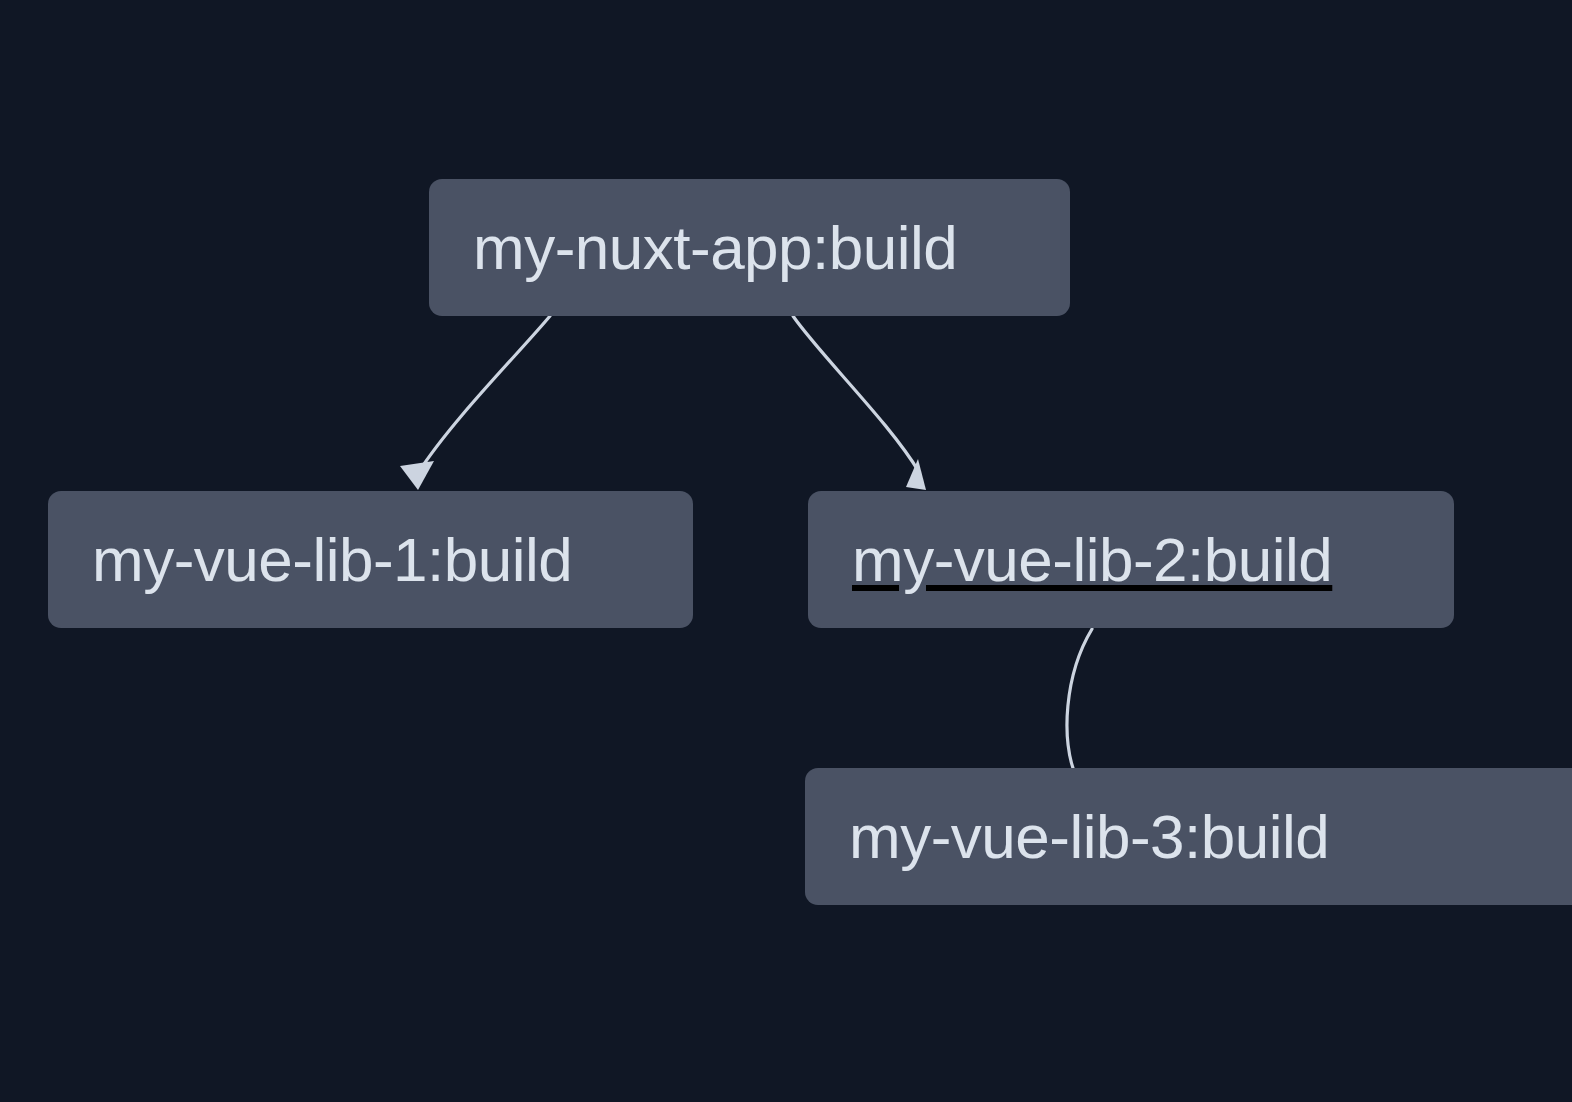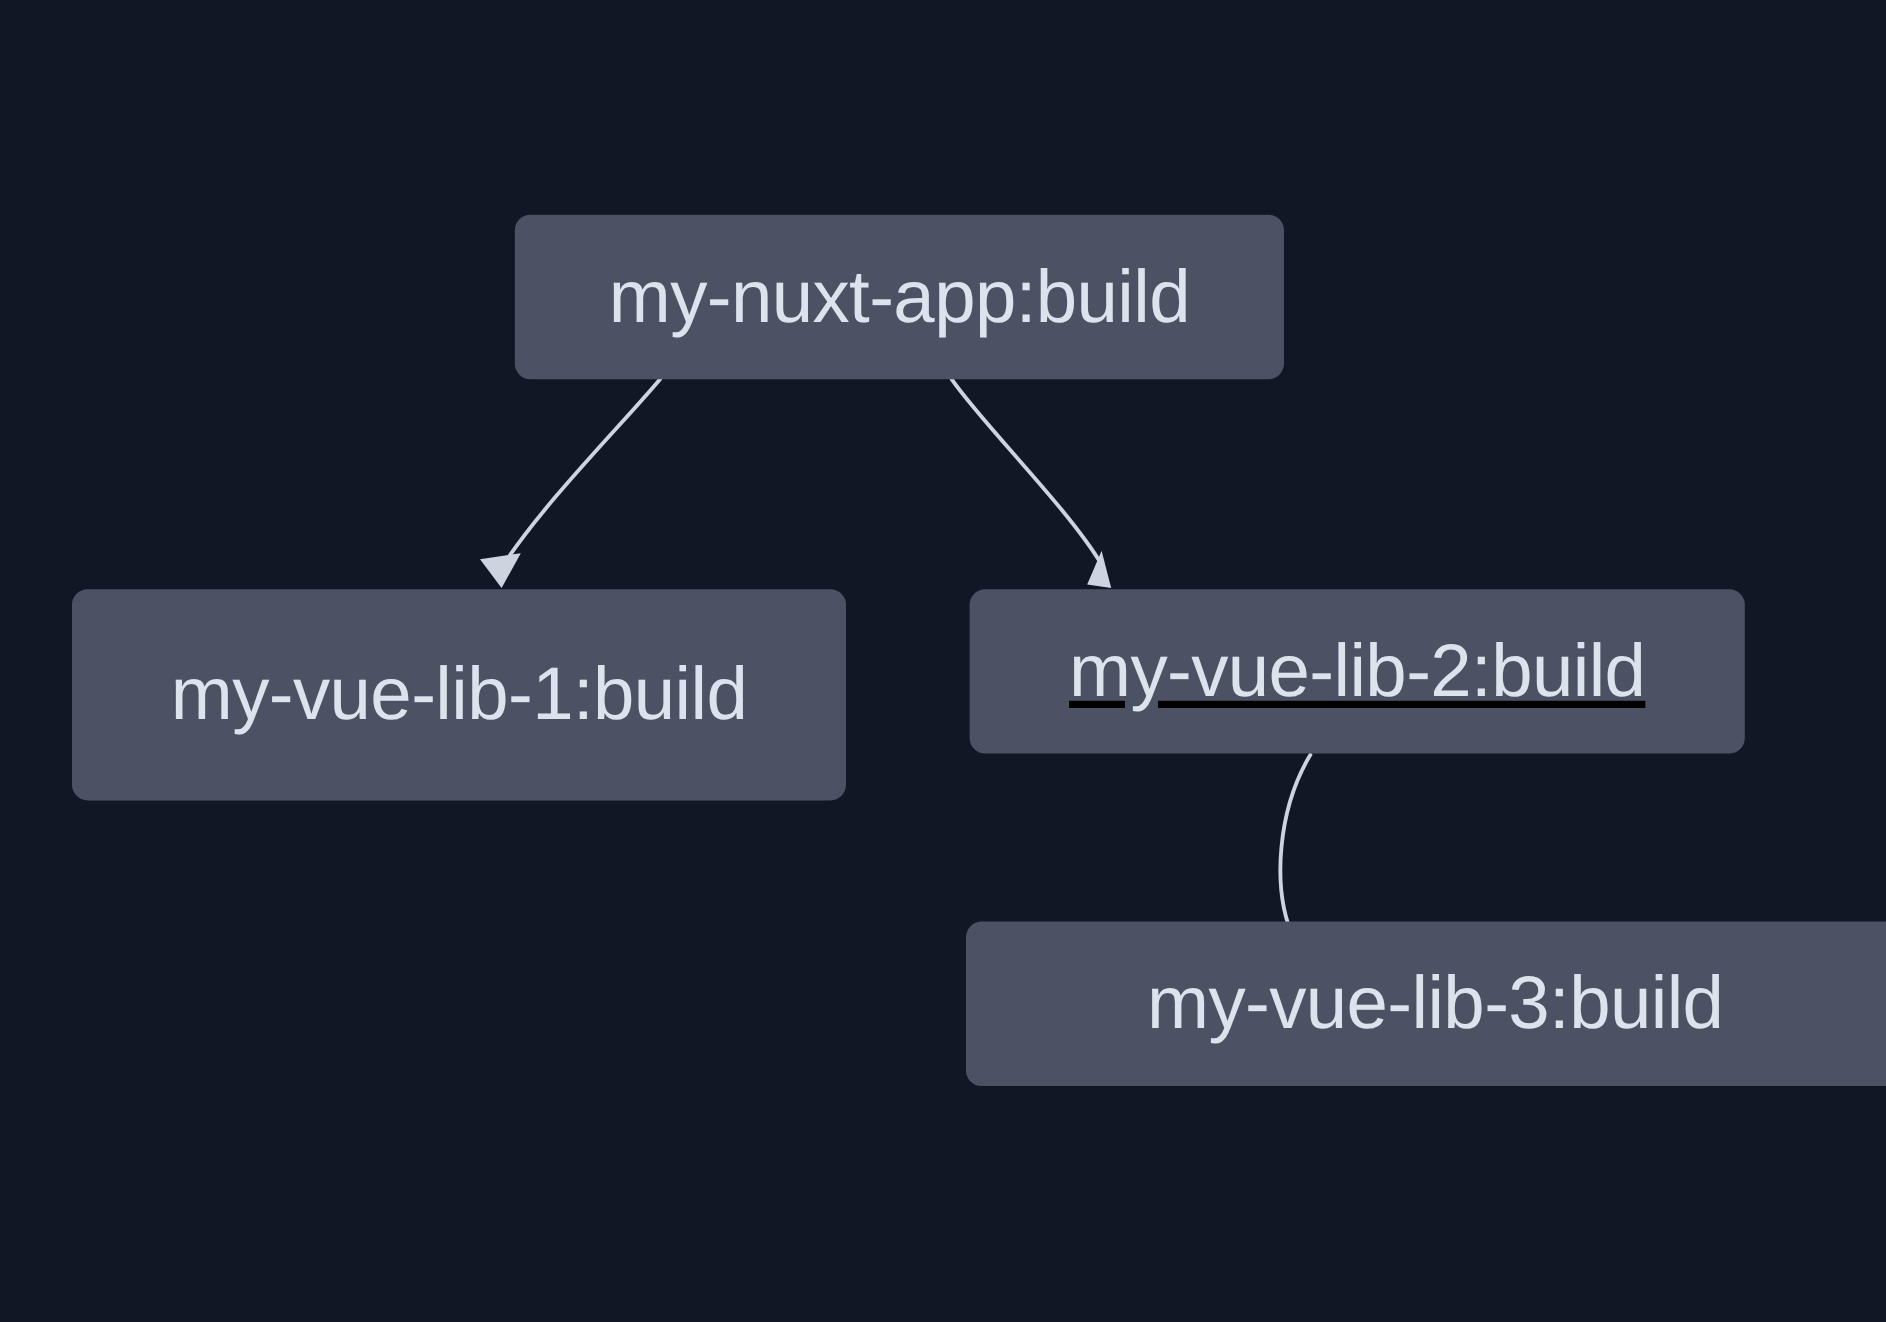--- a/index.html
+++ b/index.html
@@ -22,37 +22,36 @@
     top: 0;
     width: 1572px;
     height: 1102px;
     pointer-events: none;
   }
   .graph-node {
     position: absolute;
     box-sizing: border-box;
     display: flex;
     align-items: center;
-    justify-content: center;
     background: #4a5264;
     border-radius: 13px;
-    padding: 0 18px;
+    padding: 0 44px;
   }
   .graph-node-label {
     color: #dce3ec;
     font-family: "Liberation Sans", sans-serif;
     font-size: 62px;
     font-weight: 400;
     line-height: 1;
     letter-spacing: -0.5px;
     white-space: nowrap;
   }
   
   #node-my-nuxt-app-build   { left: 429px; top: 179px; width: 641px; height: 137px; }
-  #node-my-vue-lib-1-build  { left: 60px;  top: 491px; width: 645px; height: 176px; }
+  #node-my-vue-lib-1-build  { left: 48px;  top: 491px; width: 645px; height: 137px; }
   #node-my-vue-lib-2-build  { left: 808px; top: 491px; width: 646px; height: 137px; text-decoration: underline; }
   #node-my-vue-lib-3-build  { left: 805px; top: 768px; width: 782px; height: 137px; }
 </style>
 </head>
 <body>
 
 <div id="graph-canvas">
 
   <svg id="edge-layer" viewBox="0 0 1572 1102" width="1572" height="1102" xmlns="http://www.w3.org/2000/svg">
 

